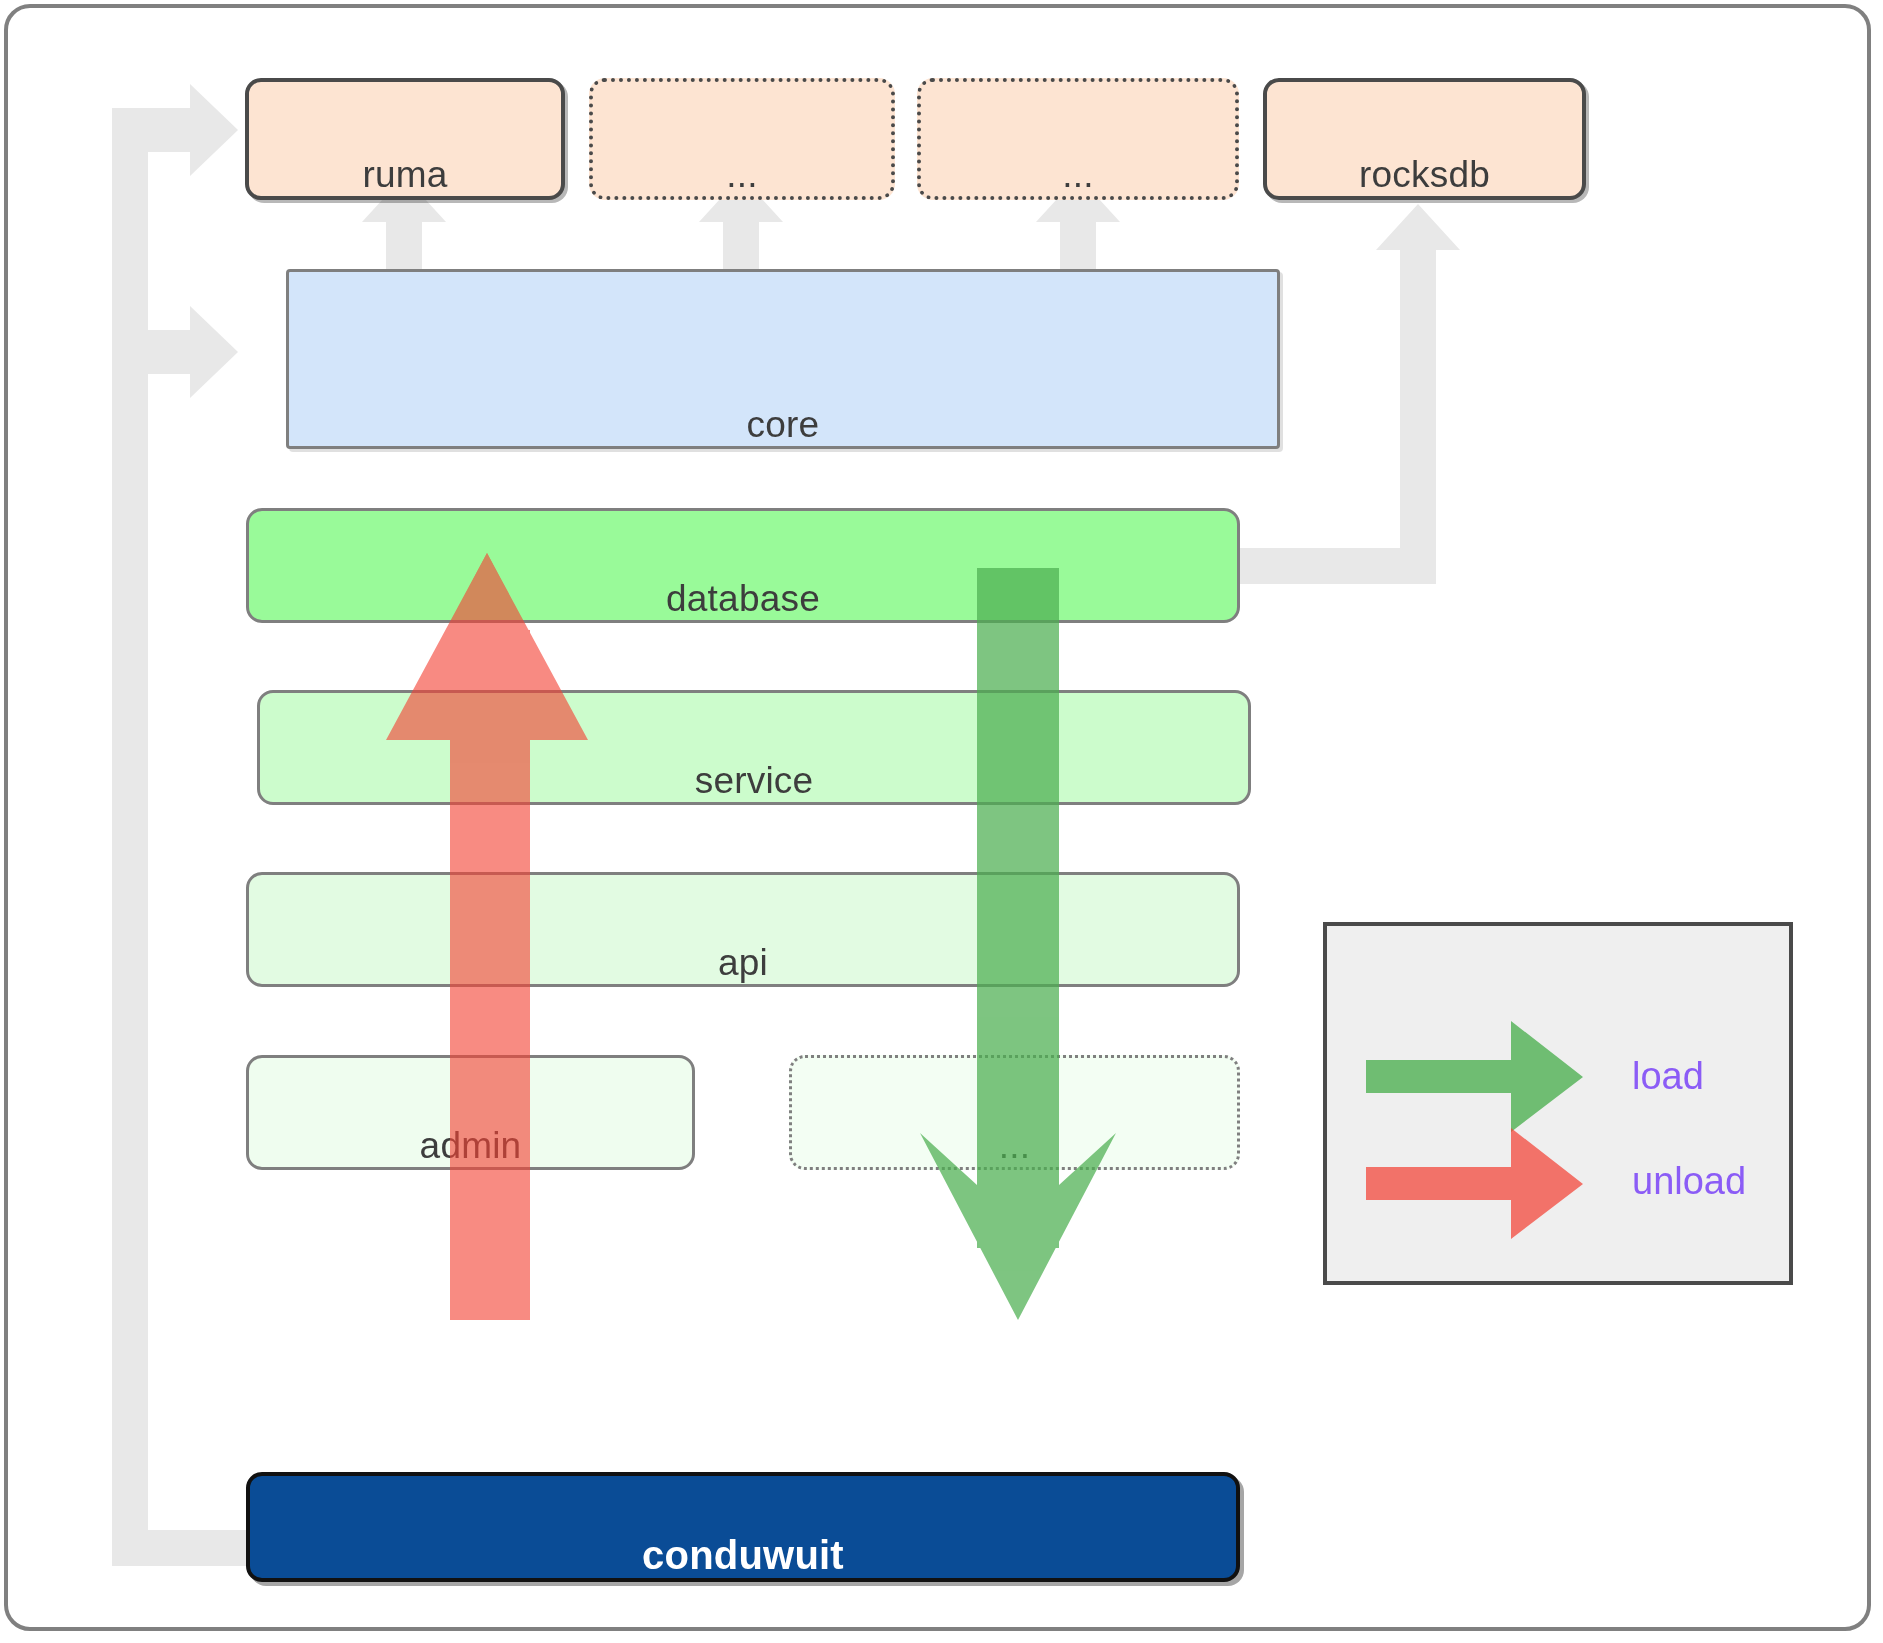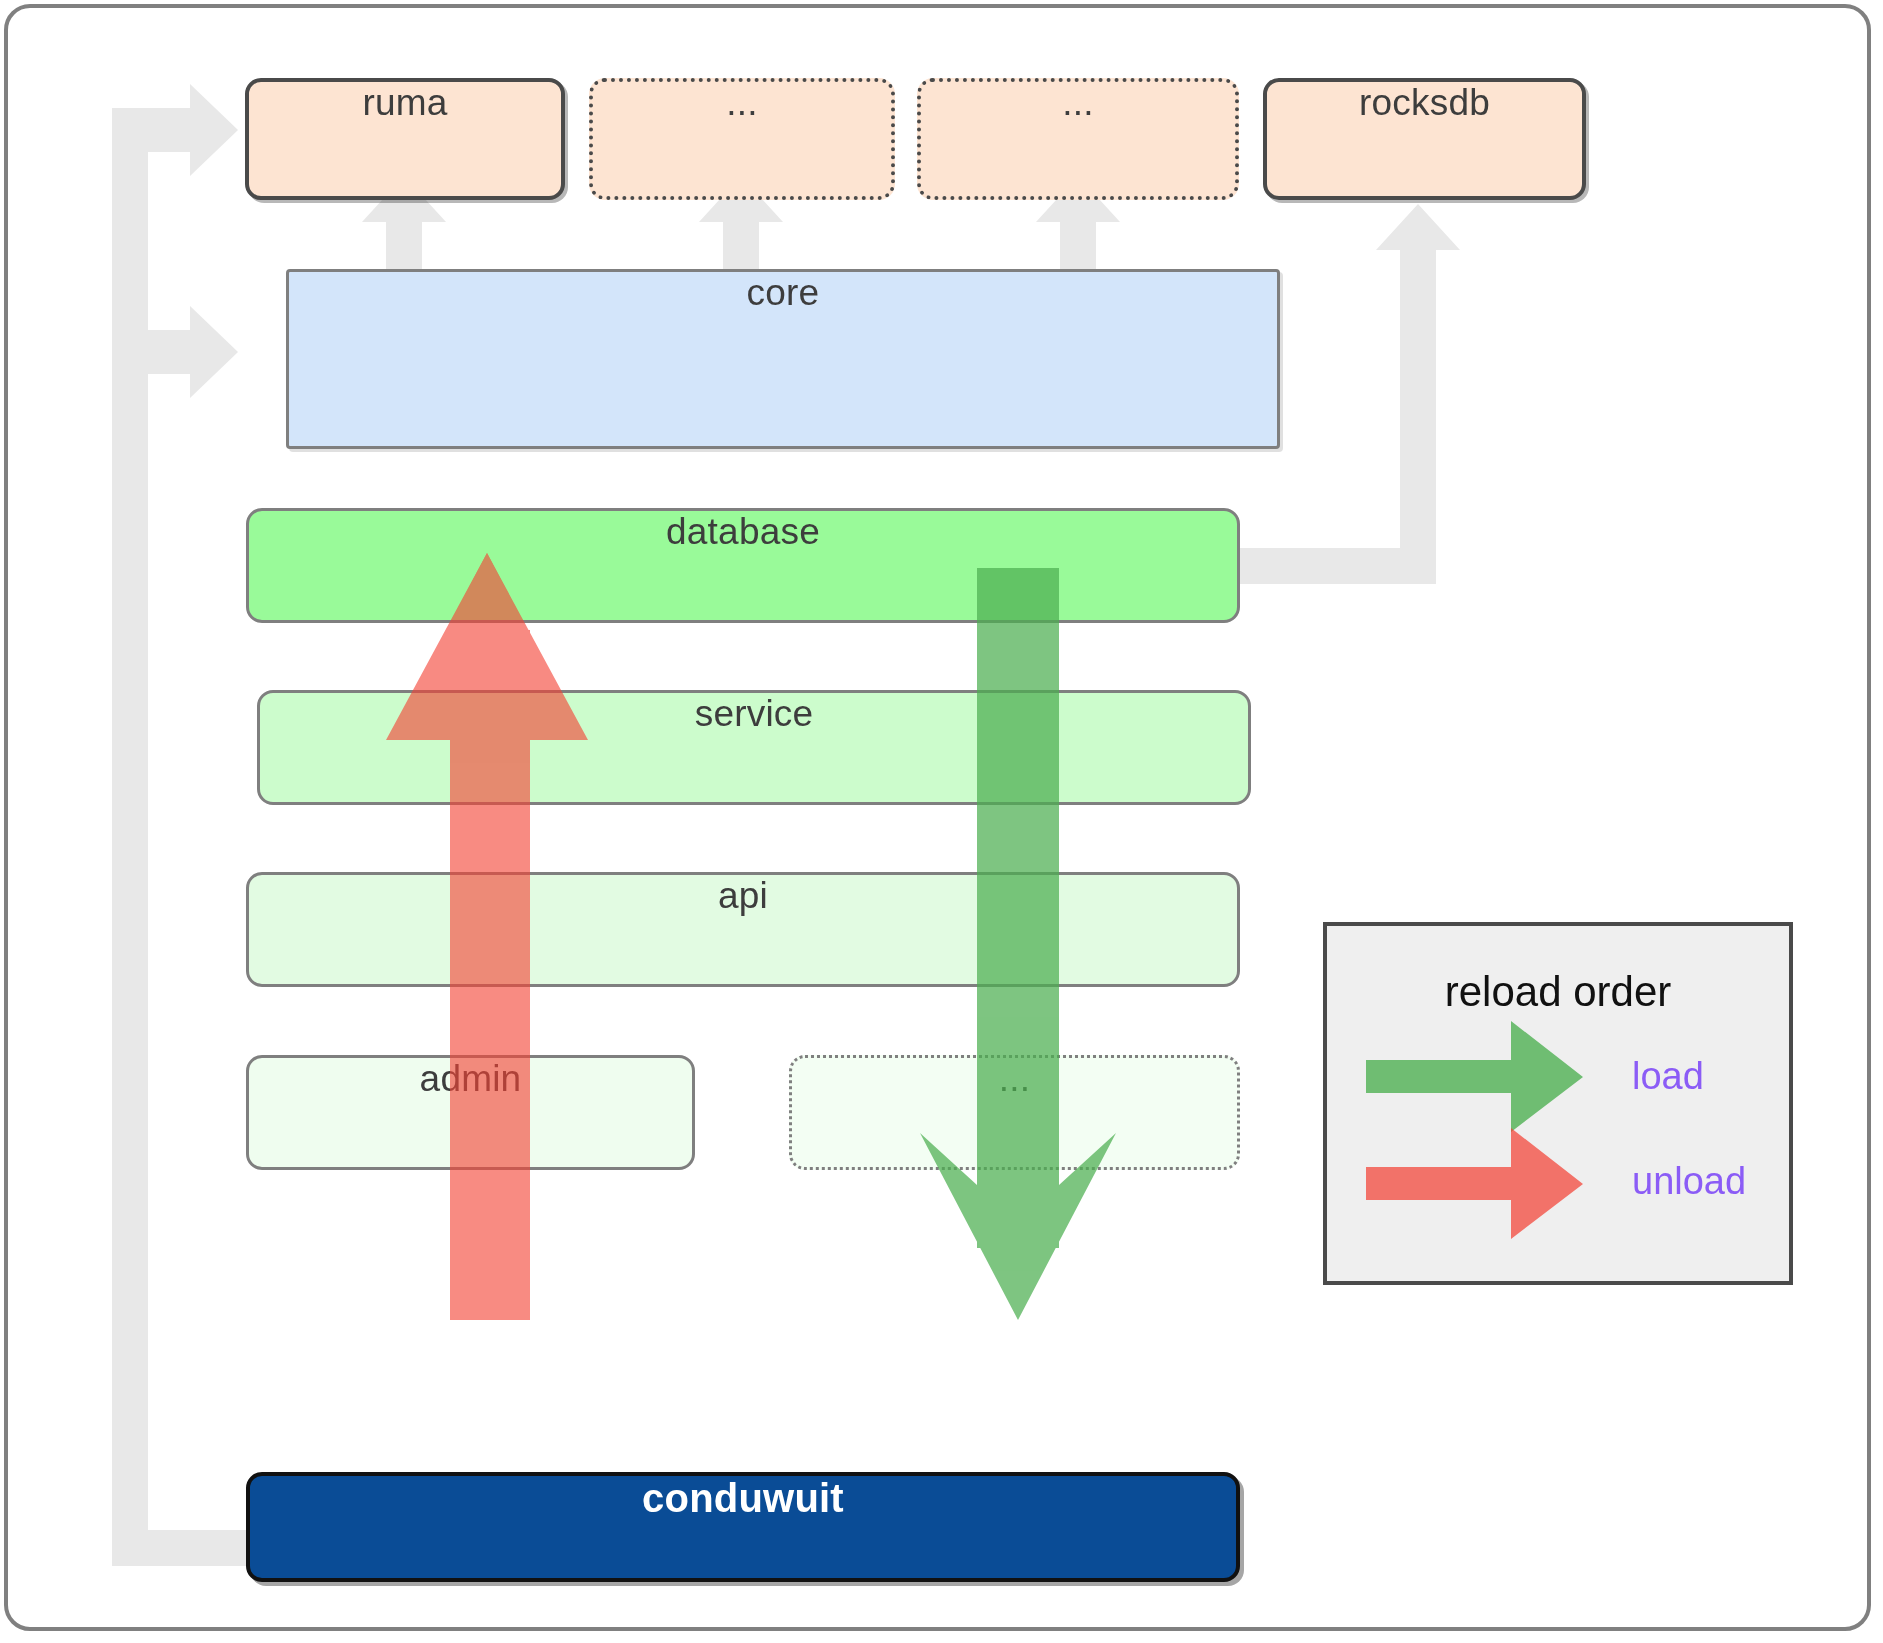--- a/index.html
+++ b/index.html
@@ -19,21 +19,21 @@
     border-radius:26px;
     box-sizing:border-box;
     background:#ffffff;
   }
   .stage{position:absolute; left:0; top:0; width:1883px; height:1643px;}
 
   .node{
     position:absolute;
     box-sizing:border-box;
     display:flex;
-    align-items:flex-start;
+    align-items:flex-end;
     justify-content:center;
     border-radius:14px;
     font-size:37px;
     color:#3d3d3d;
     letter-spacing:.2px;
   }
   .node .lbl{pointer-events:none;}
 
   
   .dep{
@@ -182,21 +182,20 @@
       </g>
 
       <g opacity="0.72">
         <rect x="977" y="568" width="82" height="680" fill="#4caf50"></rect>
         <path d="M1018,1320 L1116,1133 L1059,1185 L1059,1133 L977,1133 L977,1185 L920,1133 Z" fill="#4caf50"></path>
       </g>
     </svg>
 
     <div class="legend-box" style="left:1323px; top:922px; width:470px; height:363px;"></div>
 
-    <div class="legend-title" style="left:1323px; top:968px; width:470px;">reload order</div>
 
     <svg class="ovl above" viewBox="0 0 1883 1643" preserveAspectRatio="none" style="z-index:7;">
       <g opacity="0.78">
         <rect x="1366" y="1060" width="170" height="33" fill="#4caf50"></rect>
         <path d="M1583,1077 L1511,1021 L1511,1060 L1536,1060 L1536,1093 L1511,1093 L1511,1132 Z" fill="#4caf50"></path>
       </g>
       <g opacity="0.72">
         <rect x="1366" y="1167" width="170" height="33" fill="#f44336"></rect>
         <path d="M1583,1184 L1511,1128 L1511,1167 L1536,1167 L1536,1200 L1511,1200 L1511,1239 Z" fill="#f44336"></path>
       </g>

